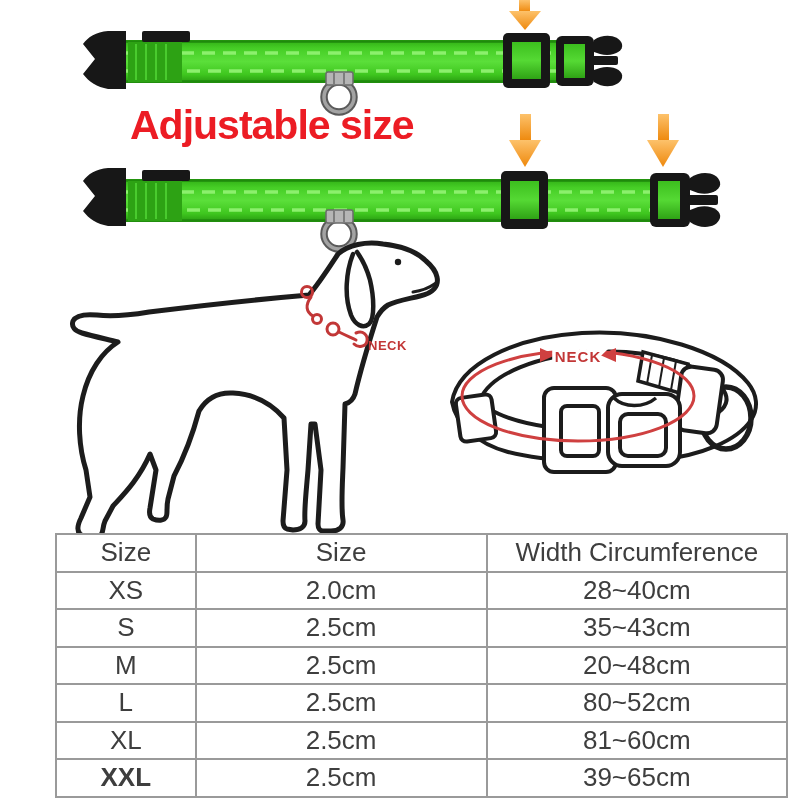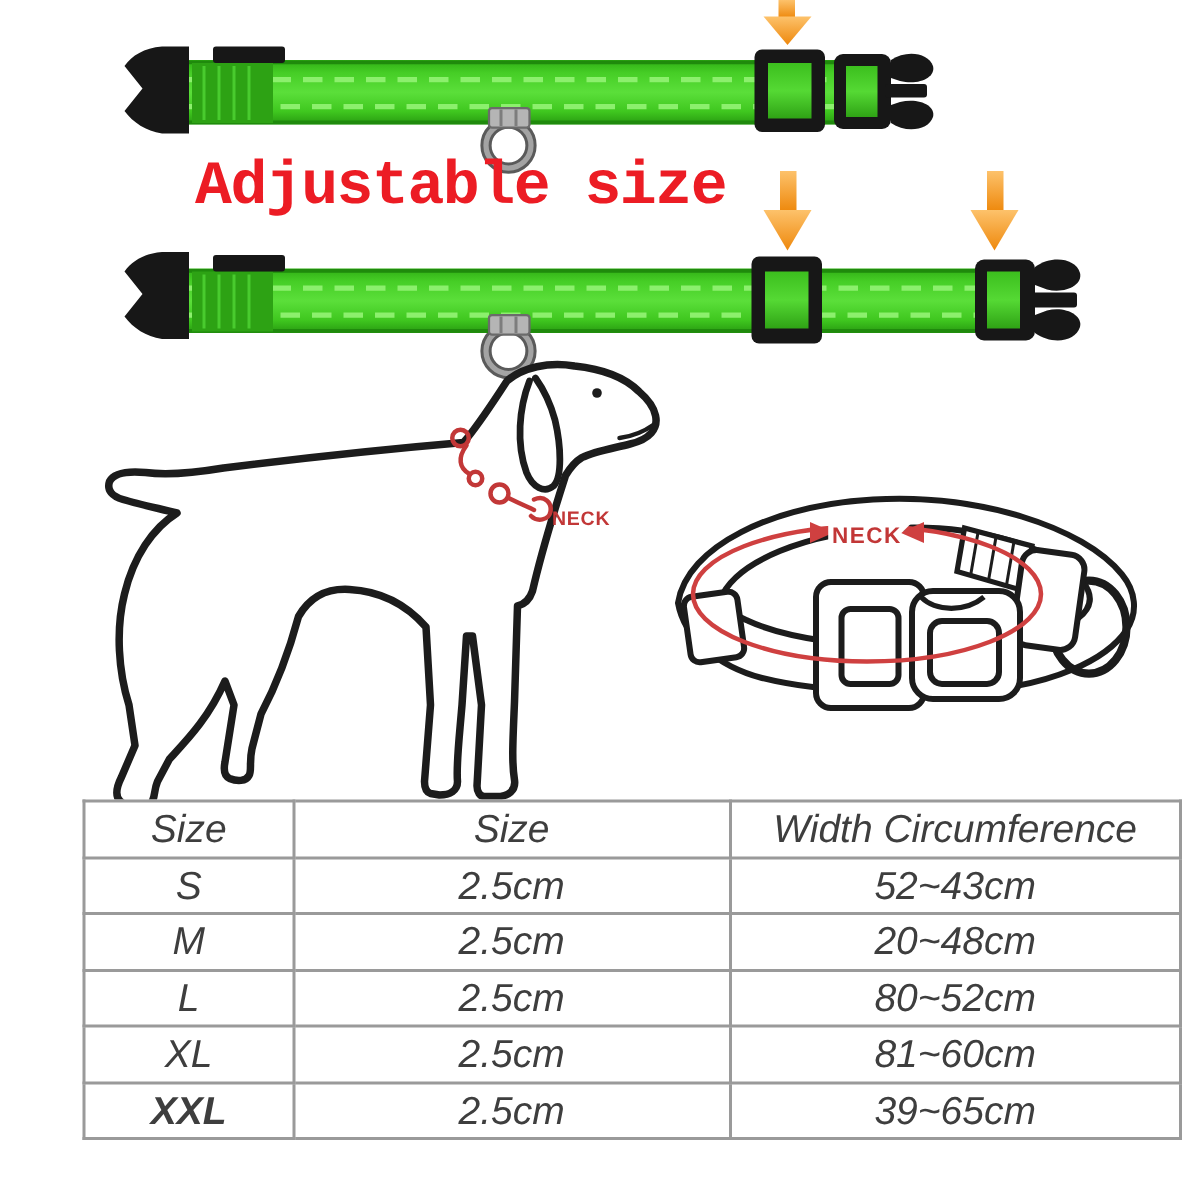--- a/index.html
+++ b/index.html
@@ -1,22 +1,22 @@
 <!DOCTYPE html>
 <html><head>
 <meta charset="utf-8">
 <style>
   html,body{margin:0;padding:0;}
   .page{position:relative;width:800px;height:800px;background:#ffffff;overflow:hidden;
         font-family:"Liberation Sans",sans-serif;}
   .art{position:absolute;left:0;top:0;}
   .title{position:absolute;left:130px;top:102px;font-size:41px;font-weight:bold;
-         color:#ec1c24;letter-spacing:-1px;white-space:nowrap;font-family:Liberation Mono, monospace;}
+         color:#ec1c24;letter-spacing:-1px;white-space:nowrap;}
   .size-table{position:absolute;left:55px;top:533px;width:733px;border-collapse:collapse;
-              table-layout:fixed;background:#fff;font-style:italic;}
+              table-layout:fixed;background:#fff;}
   .size-table td,.size-table th{border:2px solid #9a9a9a;height:35.5px;text-align:center;
               vertical-align:middle;font-size:26px;font-weight:normal;color:#3e3e3e;
               padding:0;overflow:hidden;}
   .col-size{width:19.1%;} .col-width{width:39.8%;} .col-neck{width:41.1%;}
   .neck-text{font-family:"Liberation Sans",sans-serif;font-weight:bold;fill:#c23737;}
 </style>
 </head>
 <body>
 <div class="page">
 
@@ -199,23 +199,28 @@
         <col class="col-width">
         <col class="col-neck">
       </colgroup>
   <tbody>
     <tr>
       <td>Size</td>
       <td>Size</td>
       <td>Width Circumference</td>
     </tr>
     <tr>
+      <td>XS</td>
+      <td>2.0cm</td>
+      <td>28~40cm</td>
+    </tr>
+    <tr>
       <td>S</td>
       <td>2.5cm</td>
-      <td>52~43cm</td>
+      <td>35~43cm</td>
     </tr>
     <tr>
       <td>M</td>
       <td>2.5cm</td>
       <td>20~48cm</td>
     </tr>
     <tr>
       <td>L</td>
       <td>2.5cm</td>
       <td>80~52cm</td>

